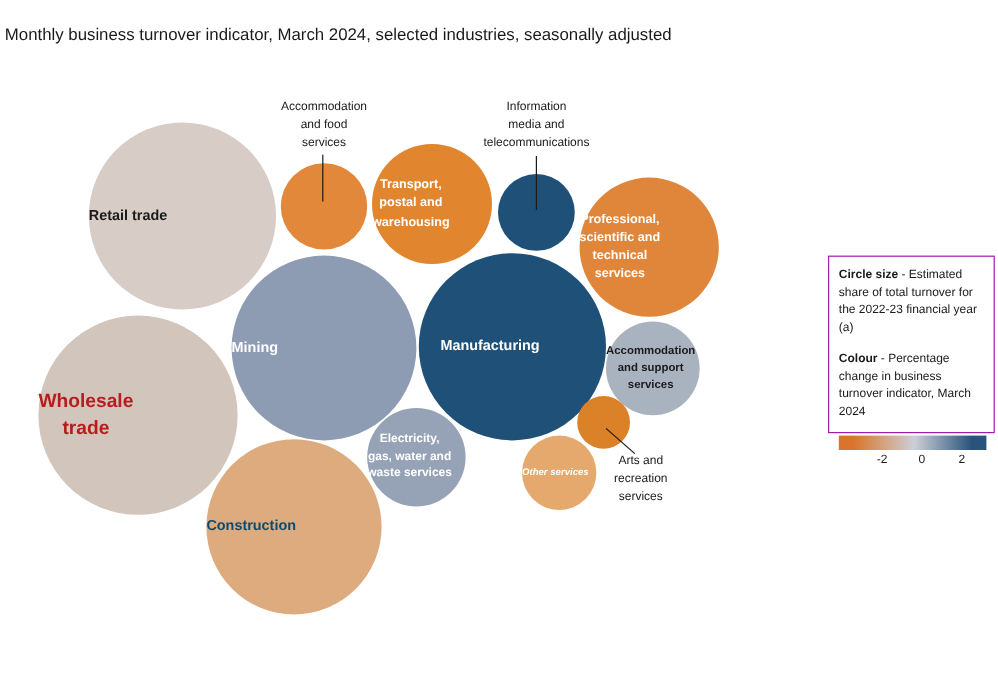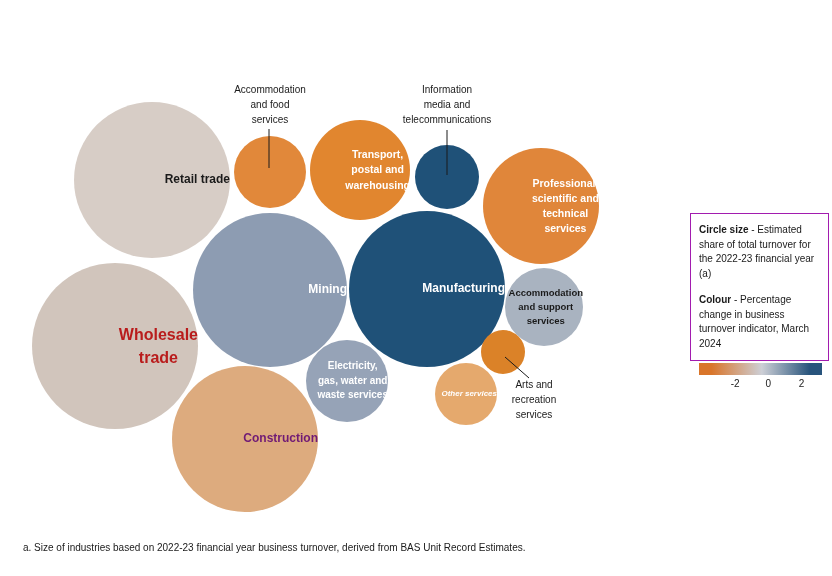--- a/index.html
+++ b/index.html
@@ -5,21 +5,21 @@
   html,body{margin:0;padding:0;background:#fff;}
   .canvas{
     position:relative;width:832px;height:576px;background:#ffffff;overflow:hidden;
     font-family:"Liberation Sans","DejaVu Sans",sans-serif;color:#1a1a1a;
   }
   .chart-title{
     position:absolute;left:4px;top:20px;font-size:14px;color:#1a1a1a;white-space:nowrap;
   }
   .stage{position:absolute;left:0;top:0;width:832px;height:576px;}
   .bubble{
-    position:absolute;border-radius:50%;display:flex;align-items:center;justify-content:flex-end;
+    position:absolute;border-radius:50%;display:flex;align-items:center;justify-content:flex-start;
     text-align:center;
   }
   .bubble-label{font-weight:bold;line-height:1.45;}
   .callout-label{
     position:absolute;transform:translateX(-50%);text-align:center;
     font-size:10px;line-height:15px;color:#1a1a1a;white-space:nowrap;
   }
   svg.lines{position:absolute;left:0;top:0;pointer-events:none;}
   .legend-box{
     position:absolute;left:690px;top:213px;width:139px;height:148px;
@@ -35,20 +35,21 @@
   .tick-row span{position:absolute;transform:translateX(-50%);font-size:10px;}
   .footnote{
     position:absolute;left:23px;top:542px;font-size:10px;color:#1a1a1a;white-space:nowrap;
   }
 </style>
 </head>
 <body>
 
 <div class="canvas">
 
+  <div class="chart-title">Monthly business turnover indicator, March 2024, selected industries, seasonally adjusted</div>
 
   <div class="stage">
       <div class="bubble" style="left: 74px; top: 102px; height: 156px; width: 156px; background: rgb(215, 205, 198);">
         <div class="bubble-label" style="color: rgb(26, 26, 26); font-size: 12px;">
           <div>Retail trade</div>
         </div>
       </div>
       <div class="bubble" style="left: 32px; top: 263px; height: 166px; width: 166px; background: rgb(209, 197, 188);">
         <div class="bubble-label" style="color: #b91c1c; font-size: 16px;">
           <div>Wholesale</div>
@@ -100,21 +101,21 @@
         </div>
       </div>
       <div class="bubble" style="left: 306px; top: 340px; height: 82px; width: 82px; background: rgb(150, 163, 183);">
         <div class="bubble-label" style="color: rgb(255, 255, 255); font-size: 10px;">
           <div>Electricity,</div>
           <div>gas, water and</div>
           <div>waste services</div>
         </div>
       </div>
       <div class="bubble" style="left: 172px; top: 366px; height: 146px; width: 146px; background: rgb(221, 171, 126);">
-        <div class="bubble-label" style="color: #701a75; font-size: 12px;">
+        <div class="bubble-label" style="color: #0c4a6e; font-size: 12px;">
           <div>Construction</div>
         </div>
       </div>
       <div class="bubble" style="left: 435px; top: 363px; height: 62px; width: 62px; background: rgb(229, 169, 109); font-style: italic;">
         <div class="bubble-label" style="color: rgb(255, 255, 255); font-size: 8px;">
           <div>Other services</div>
         </div>
       </div>
       <div class="bubble" style="left: 481px; top: 330px; height: 44px; width: 44px; background: rgb(219, 130, 40);"></div>
       <div class="callout-label" style="left: 534px; top: 377px;">
@@ -137,15 +138,14 @@
     <div class="gradient-wrap">
       <div class="gradient-bar" style="background: linear-gradient(to right, rgb(217, 117, 42) 0%, rgb(217, 117, 42) 10%, rgb(205, 207, 214) 51%, rgb(40, 84, 124) 90%, rgb(40, 84, 124) 100%);"></div>
       <div class="tick-row">
           <span style="left: 29.4%;">-2</span>
           <span style="left: 56.3%;">0</span>
           <span style="left: 83.3%;">2</span>
         </div>
     </div>
   </div>
 
-  <div class="footnote">a. Size of industries based on 2022-23 financial year business turnover, derived from BAS Unit Record Estimates.</div>
 
 </div>
 
 </body></html>

